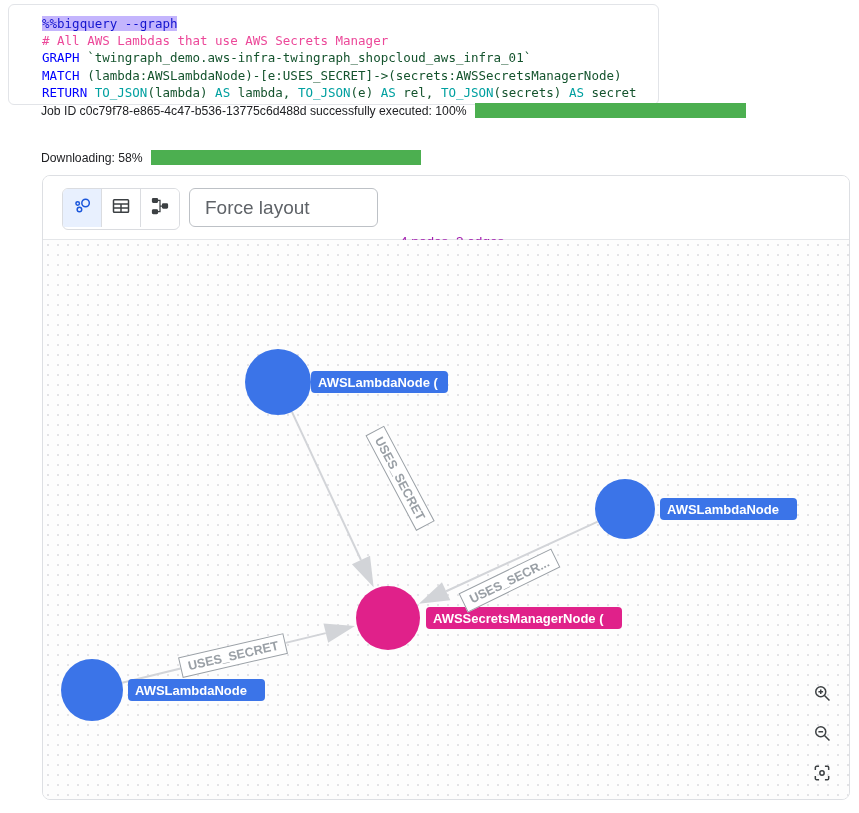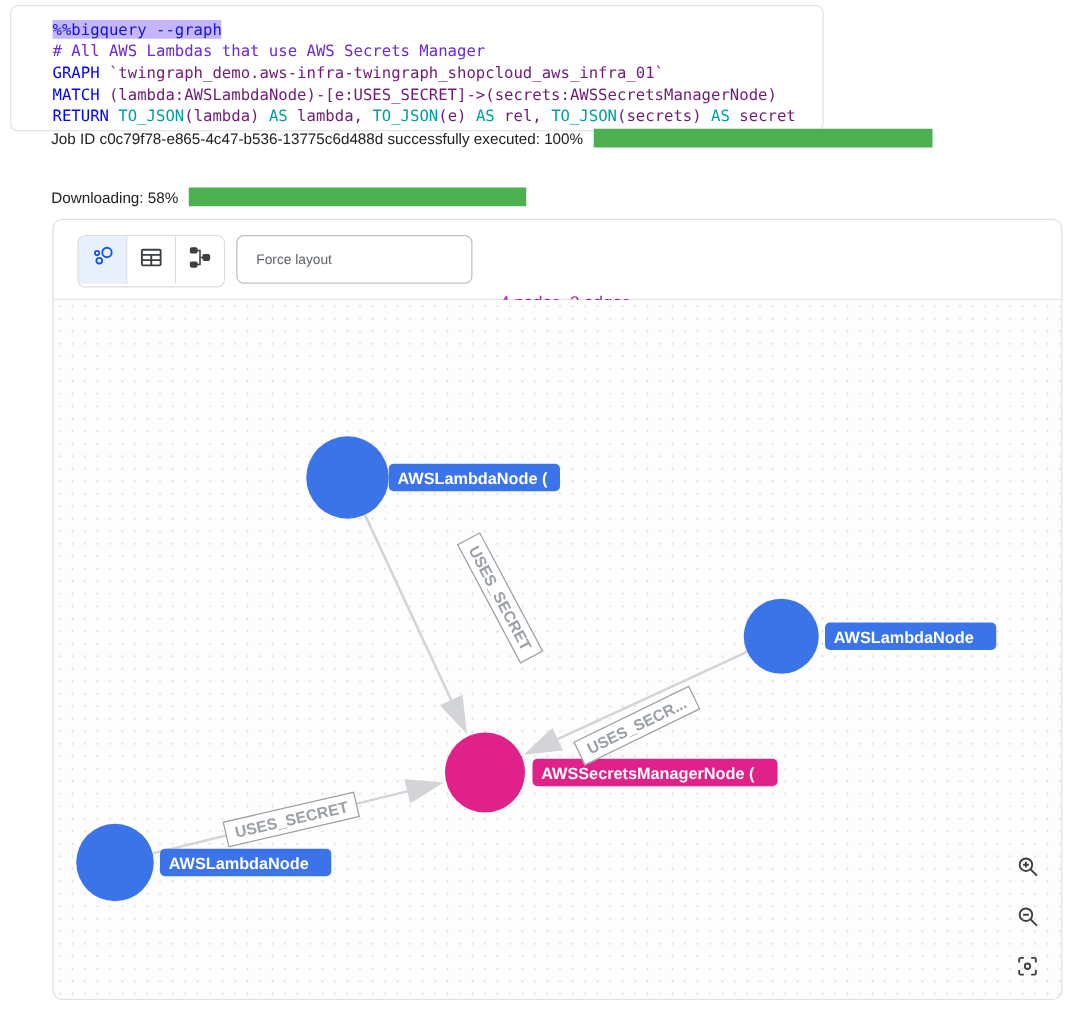--- a/index.html
+++ b/index.html
@@ -32,24 +32,24 @@
     position: absolute;
     left: 33px;
     top: 10px;
     font-family: "DejaVu Sans Mono", monospace;
     font-size: 12.5px;
     line-height: 17.2px;
     white-space: pre;
   }
   .code-lines div { height: 17.2px; }
   .tok-magic { color: #1414cf; background: #c4b5fd; }
-  .tok-comment { color: #6d28d9; }
+  .tok-comment { color: #ec4899; }
   .tok-kw { color: #0000ff; }
   .tok-fn { color: #00a0a0; }
-  .tok-plain { color: #701a75; }
+  .tok-plain { color: #14532d; }
 
   
   .prog-row {
     position: absolute;
     left: 41px;
     font-size: 12.2px;
     color: #202124;
     white-space: nowrap;
   }
   .prog-row .lbl { display: inline-block; vertical-align: middle; }
@@ -115,21 +115,21 @@
     top: 12px;
     width: 189px;
     height: 39px;
     box-sizing: border-box;
     border: 1px solid #bdc1c6;
     border-radius: 6px;
     background: #ffffff;
     display: flex;
     align-items: center;
     padding-left: 15px;
-    font-size: 11px;
+    font-size: 19px;
     color: #5f6368;
     cursor: pointer;
   }
   .counts {
     position: absolute;
     left: 357px;
     top: 23px;
     font-size: 13.6px;
     color: #a21caf;
     margin-top: 35px;

